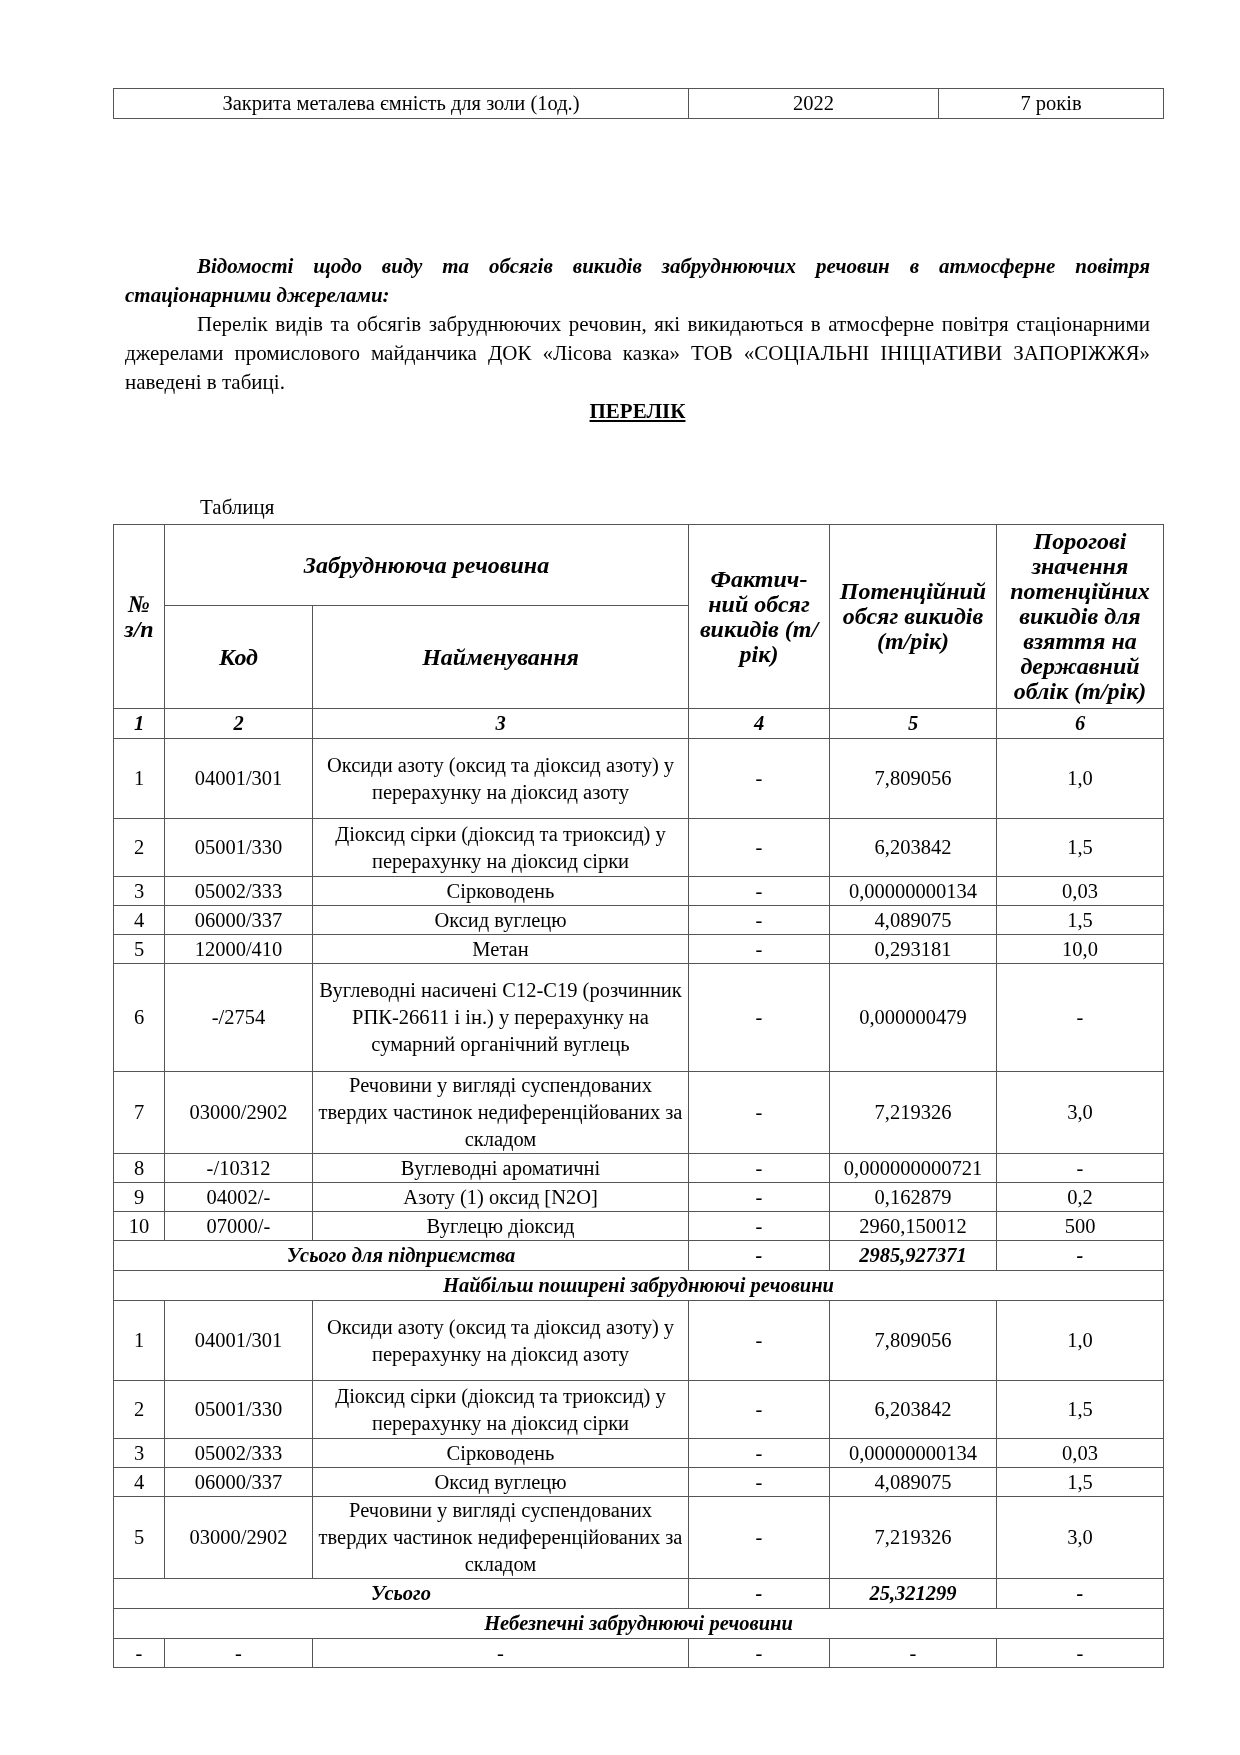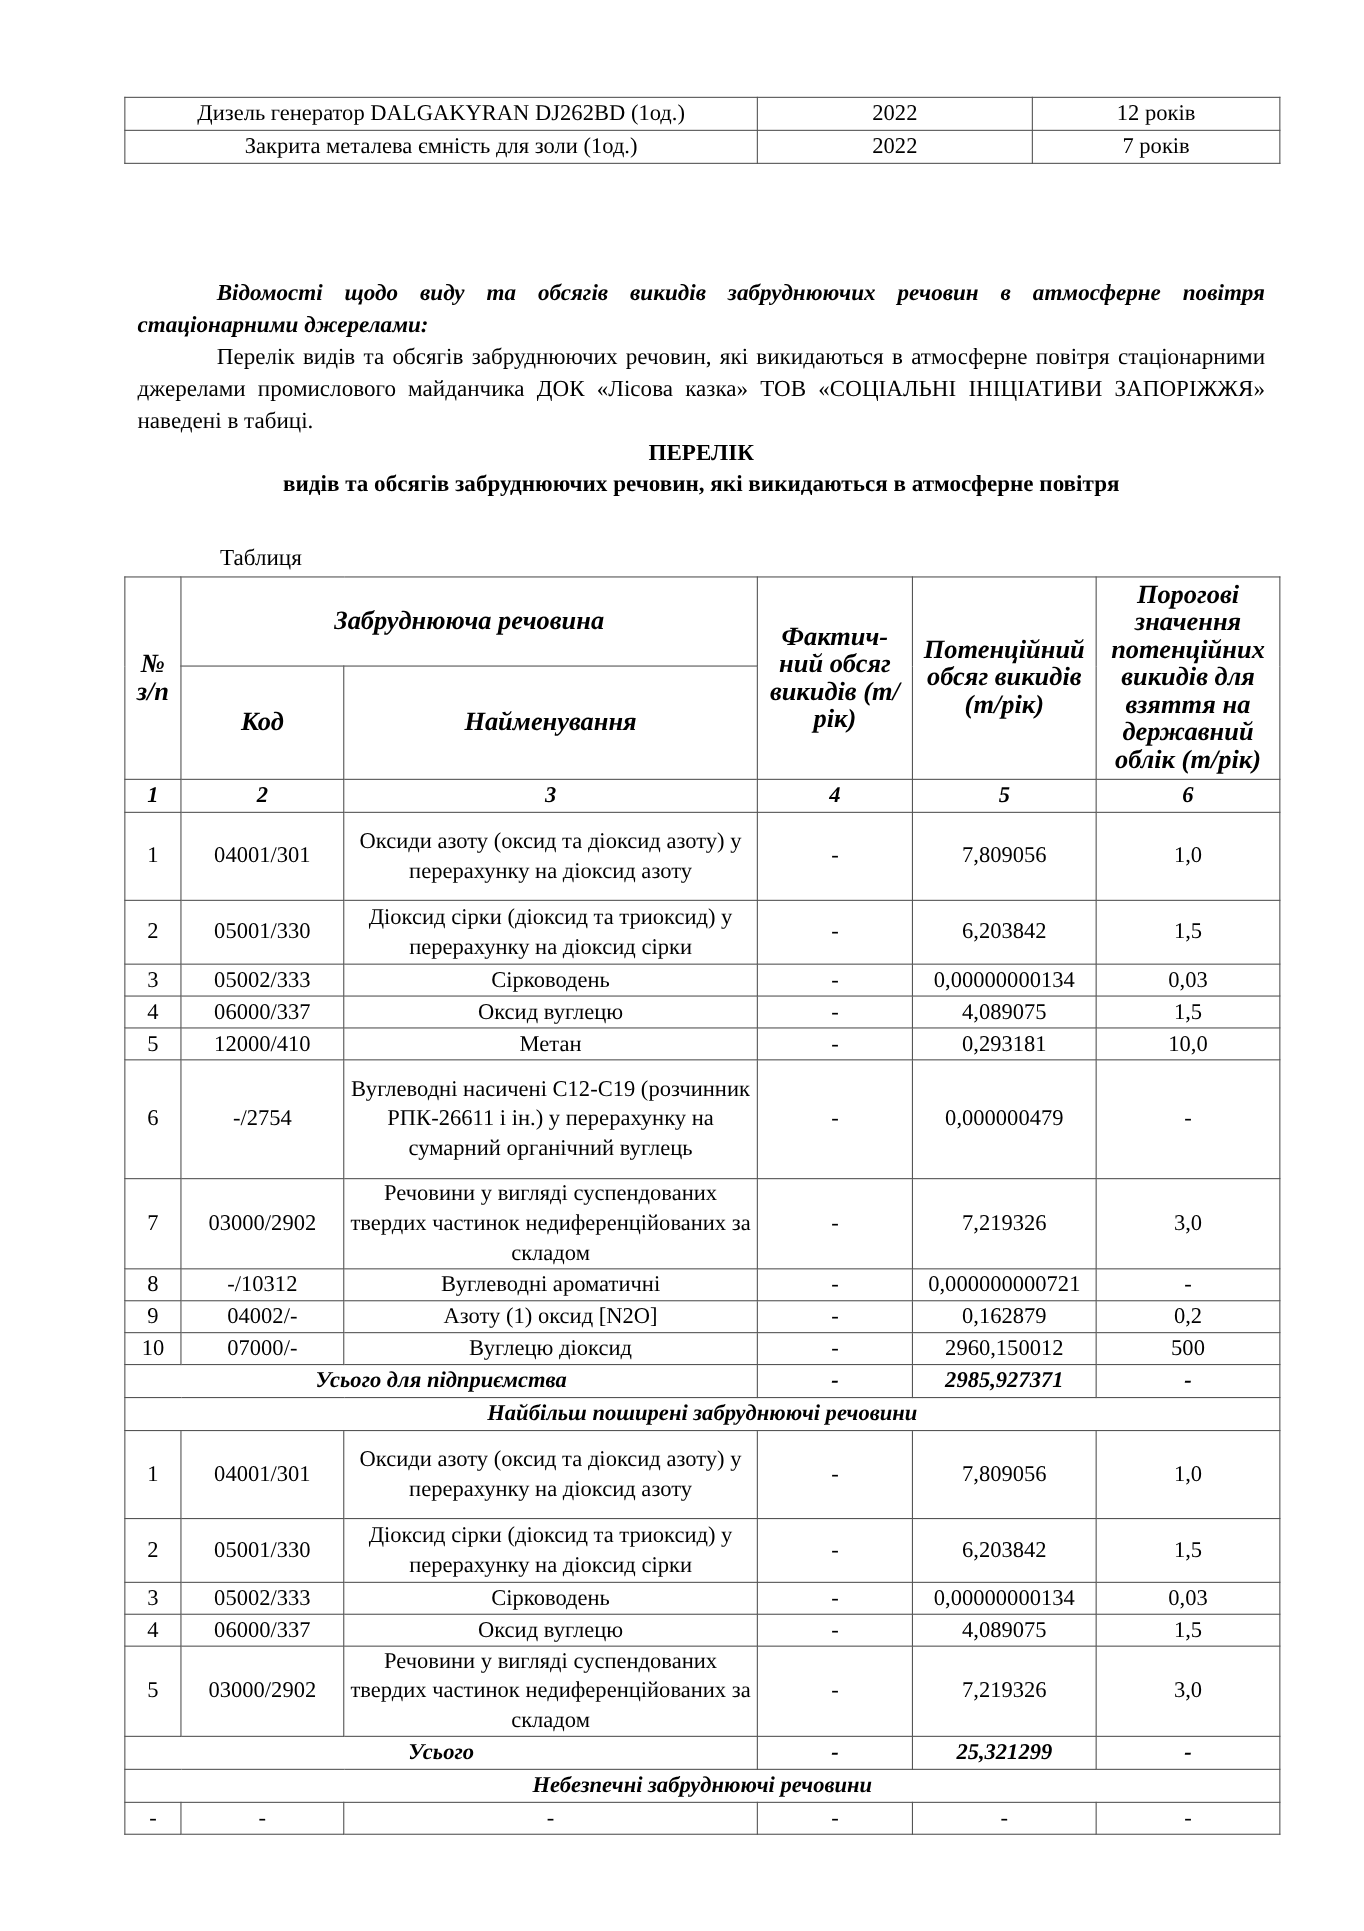--- a/index.html
+++ b/index.html
@@ -9,61 +9,55 @@
   table { border-collapse: collapse; table-layout: fixed; }
   td, th { border: 1.5px solid #555; padding: 0 4px; text-align: center; vertical-align: middle;
            font-size: 20.5px; line-height: 27px; font-weight: normal; }
   .top-table { position: absolute; left: 113px; top: 88px; width: 1050px; }
   .top-table td { height: 29px; padding: 0; }
   .para { position: absolute; left: 125px; width: 1025px; font-size: 21px; line-height: 29px;
           text-align: justify; }
   .indent { text-indent: 72px; }
   .bi { font-weight: bold; font-style: italic; }
   .center-title { position: absolute; left: 125px; width: 1025px; text-align: center;
-                  font-weight: bold; font-size: 21px; line-height: 28px; }
+                  font-weight: bold; font-size: 21px; line-height: 28px; text-decoration: underline; }
   .table-label { position: absolute; left: 200px; top: 493px; font-size: 21px; line-height: 29px; }
   .main-table { position: absolute; left: 113px; top: 524px; width: 1050px; }
   .main-table th { font-weight: bold; font-style: italic; font-size: 24px; line-height: 25px; }
   .main-table .num-row td { font-weight: bold; font-style: italic; height: 29px; }
   .main-table .summary td { font-weight: bold; font-style: italic; height: 29px; }
   .main-table .section td { font-weight: bold; font-style: italic; height: 29px; }
   .r1 { height: 29px; } .r3 { height: 80px; } .r2 { height: 58px; } .r4 { height: 108px; }
 </style>
 </head>
 <body>
 
 <div class="page">
 
   <table class="top-table">
     <colgroup>
         <col style="width:575px">
         <col style="width:250px">
         <col style="width:225px">
       </colgroup>
     <tbody>
-        <tr>
-      <td>Дизель генератор DALGAKYRAN DJ262BD (1од.)</td>
-      <td>2022</td>
-      <td>12 років</td>
-    </tr>
     <tr>
       <td>Закрита металева ємність для золи (1од.)</td>
       <td>2022</td>
       <td>7 років</td>
     </tr>
   </tbody>
     </table>
 
 
   <p class="para indent bi" style="top:252px;margin:0;">Відомості щодо виду та обсягів викидів забруднюючих речовин в атмосферне повітря стаціонарними джерелами:</p>
 
   <p class="para indent" style="top:310px;margin:0;">Перелік видів та обсягів забруднюючих речовин, які викидаються в атмосферне повітря стаціонарними джерелами промислового майданчика ДОК «Лісова казка» ТОВ «СОЦІАЛЬНІ ІНІЦІАТИВИ ЗАПОРІЖЖЯ» наведені в табиці.</p>
 
   <div class="center-title" style="top:397px;">ПЕРЕЛІК</div>
-  <div class="center-title" style="top:425px;">видів та обсягів забруднюючих речовин, які викидаються в атмосферне повітря</div>
 
   <div class="table-label">Таблиця</div>
 
   <table class="main-table">
     <colgroup>
       <col style="width:51px">
         <col style="width:148px">
         <col style="width:376px">
       <col style="width:141px">
         <col style="width:167px">

